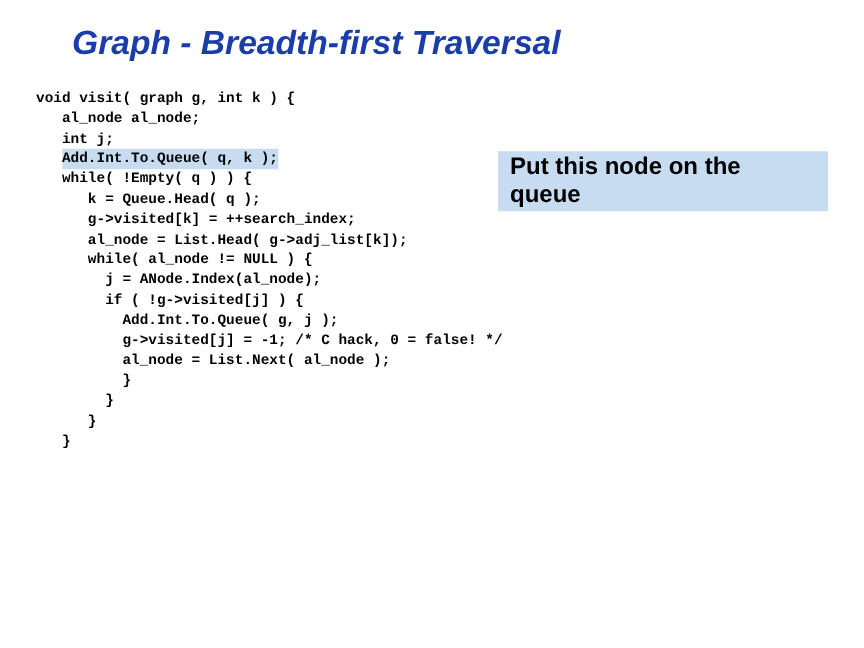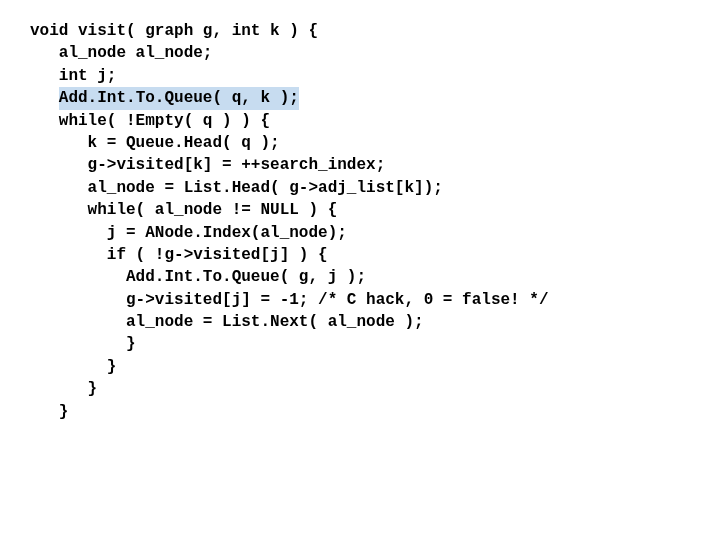--- a/index.html
+++ b/index.html
@@ -36,21 +36,21 @@
   .bullet-dot {
     display: inline-block;
     width: 18px;
   }
   .code-area {
     position: relative;
     margin-left: -30px;
   }
   .code {
     font-family: "Courier New", Courier, monospace;
-    font-size: 16px;
+    font-size: 12px;
     font-weight: bold;
     white-space: pre;
     color: #000;
     line-height: 1.4;
   }
   .code .hl {
     background: #c7dcf0;
     display: inline-block;
   }
   .callout {
@@ -63,20 +63,21 @@
     font-size: 20px;
     font-weight: bold;
     color: #000;
   }
 </style>
 </head>
 <body>
 
 <div class="slide">
 
+  <h1 class="title">Graph - Breadth-first Traversal</h1>
 
 
   <div class="code-area">
 <div class="code"><span>void visit( graph g, int k ) {</span>
 <span>   al_node al_node;</span>
 <span>   int j;</span>
 <span>   </span><span class="hl">Add.Int.To.Queue( q, k );</span>
 <span>   while( !Empty( q ) ) {</span>
 <span>      k = Queue.Head( q );</span>
 <span>      g-&gt;visited[k] = ++search_index;</span>
@@ -85,15 +86,16 @@
 <span>        j = ANode.Index(al_node);</span>
 <span>        if ( !g-&gt;visited[j] ) {</span>
 <span>          Add.Int.To.Queue( g, j );</span>
 <span>          g-&gt;visited[j] = -1; /* C hack, 0 = false! */</span>
 <span>          al_node = List.Next( al_node );</span>
 <span>          }</span>
 <span>        }</span>
 <span>      }</span>
 <span>   }</span></div>
 
+    <div class="callout">Put this node on the queue</div>
   </div>
 
 </div>
 
 </body></html>

